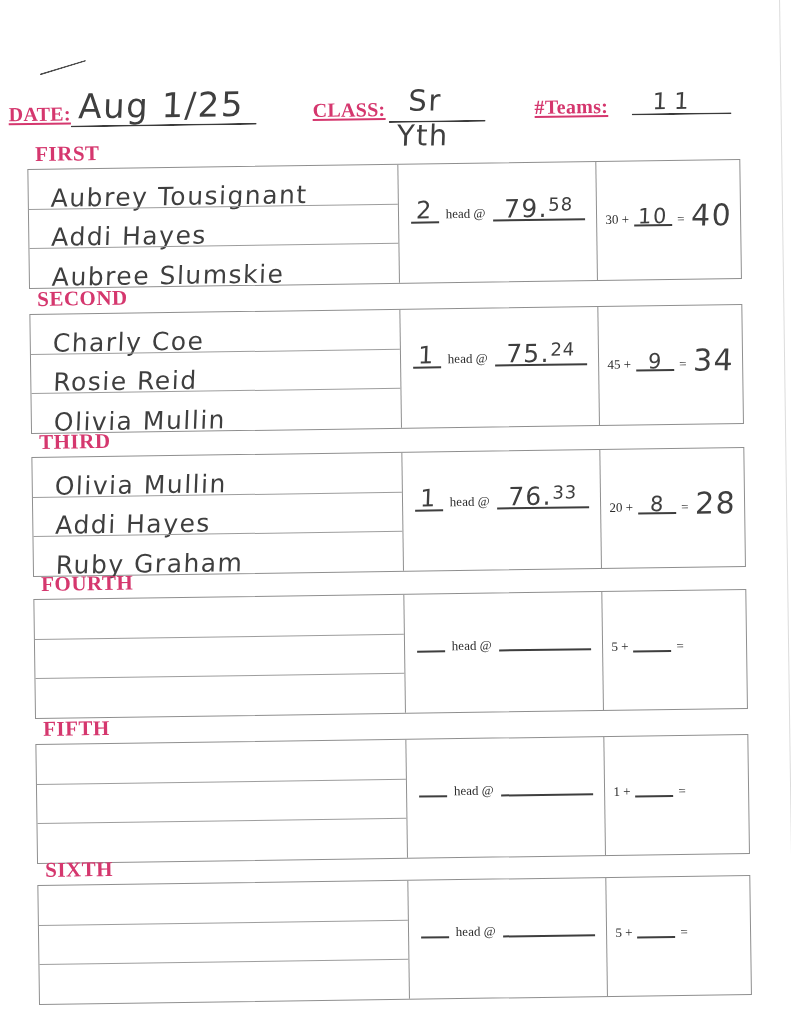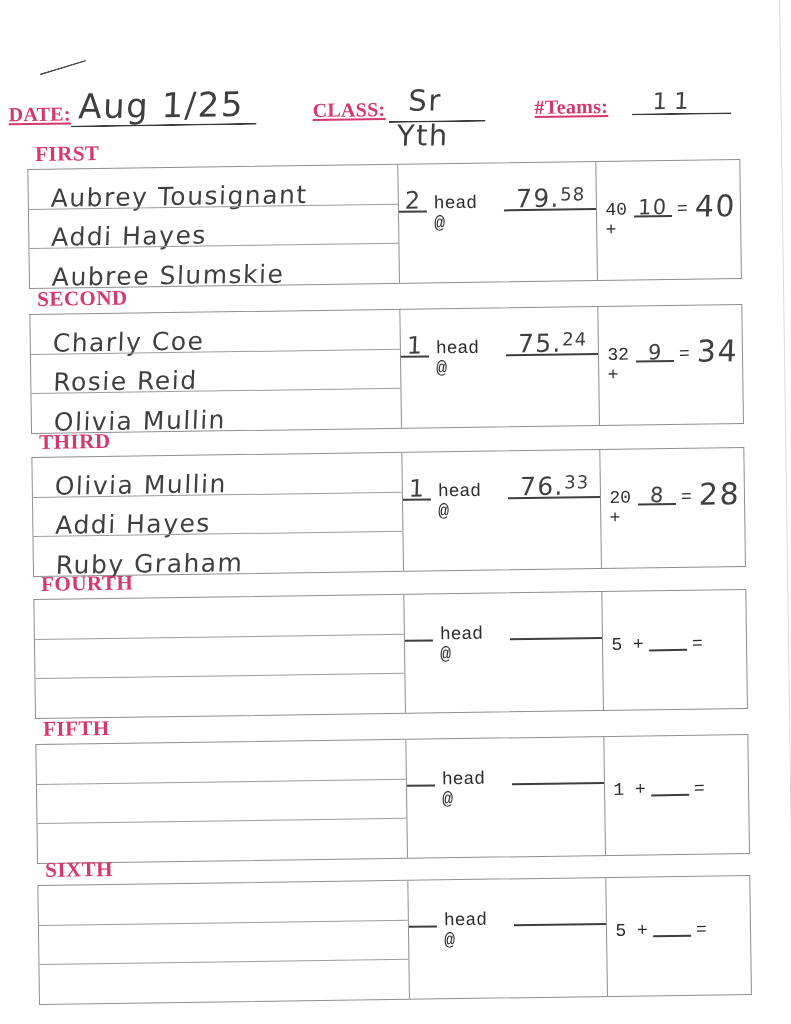--- a/index.html
+++ b/index.html
@@ -21,21 +21,21 @@
   .scan-edge {
     position:absolute; right:4px; top:0; height:100%; width:0;
     border-left:1px solid #dcdcdc;
   }
   
   .form-label {
     position:absolute; font-weight:bold; font-size:20px; letter-spacing:0.3px;
     color:#d5376e; text-decoration:underline; text-underline-offset:2px;
     font-family:"Liberation Serif", serif;
   }
-  .printed { font-family:Liberation Mono, monospace; color:#2c2c2c; font-size:18px; }
+  .printed { font-family:Liberation Serif, serif; color:#2c2c2c; font-size:13px; }
   .write-line { position:absolute; height:0; border-top:2.5px solid #3a3a3a; border-radius:1px; }
   
   .hw {
     font-family:"DejaVu Sans", sans-serif;
     color:#3f3f3f; transform:skewX(-3deg); display:inline-block;
     letter-spacing:1.5px; white-space:nowrap;
   }
   .hw-abs { position:absolute; }
   .hw-date  { font-size:34px; }
   .hw-class { font-size:29px; }
@@ -123,21 +123,21 @@
                 <span class="hw">2</span>
               </span>
             <span class="printed">head @</span>
             <span class="blank price-blank">
                 <span class="hw"><span>79.</span><sup>58</sup></span>
               </span>
           </div>
         </div>
         <div class="score-cell">
           <div class="score-line">
-            <span class="printed">40 +</span>
+            <span class="printed">30 +</span>
             <span class="blank bonus-blank">
                 <span class="hw">10</span>
               </span>
             <span class="printed">=</span>
             <span class="hw total-value">40</span>
           </div>
         </div>
       </div>
     </section>
 
@@ -161,21 +161,21 @@
                 <span class="hw">1</span>
               </span>
             <span class="printed">head @</span>
             <span class="blank price-blank">
                 <span class="hw"><span>75.</span><sup>24</sup></span>
               </span>
           </div>
         </div>
         <div class="score-cell">
           <div class="score-line">
-            <span class="printed">32 +</span>
+            <span class="printed">45 +</span>
             <span class="blank bonus-blank">
                 <span class="hw">9</span>
               </span>
             <span class="printed">=</span>
             <span class="hw total-value">34</span>
           </div>
         </div>
       </div>
     </section>
 

